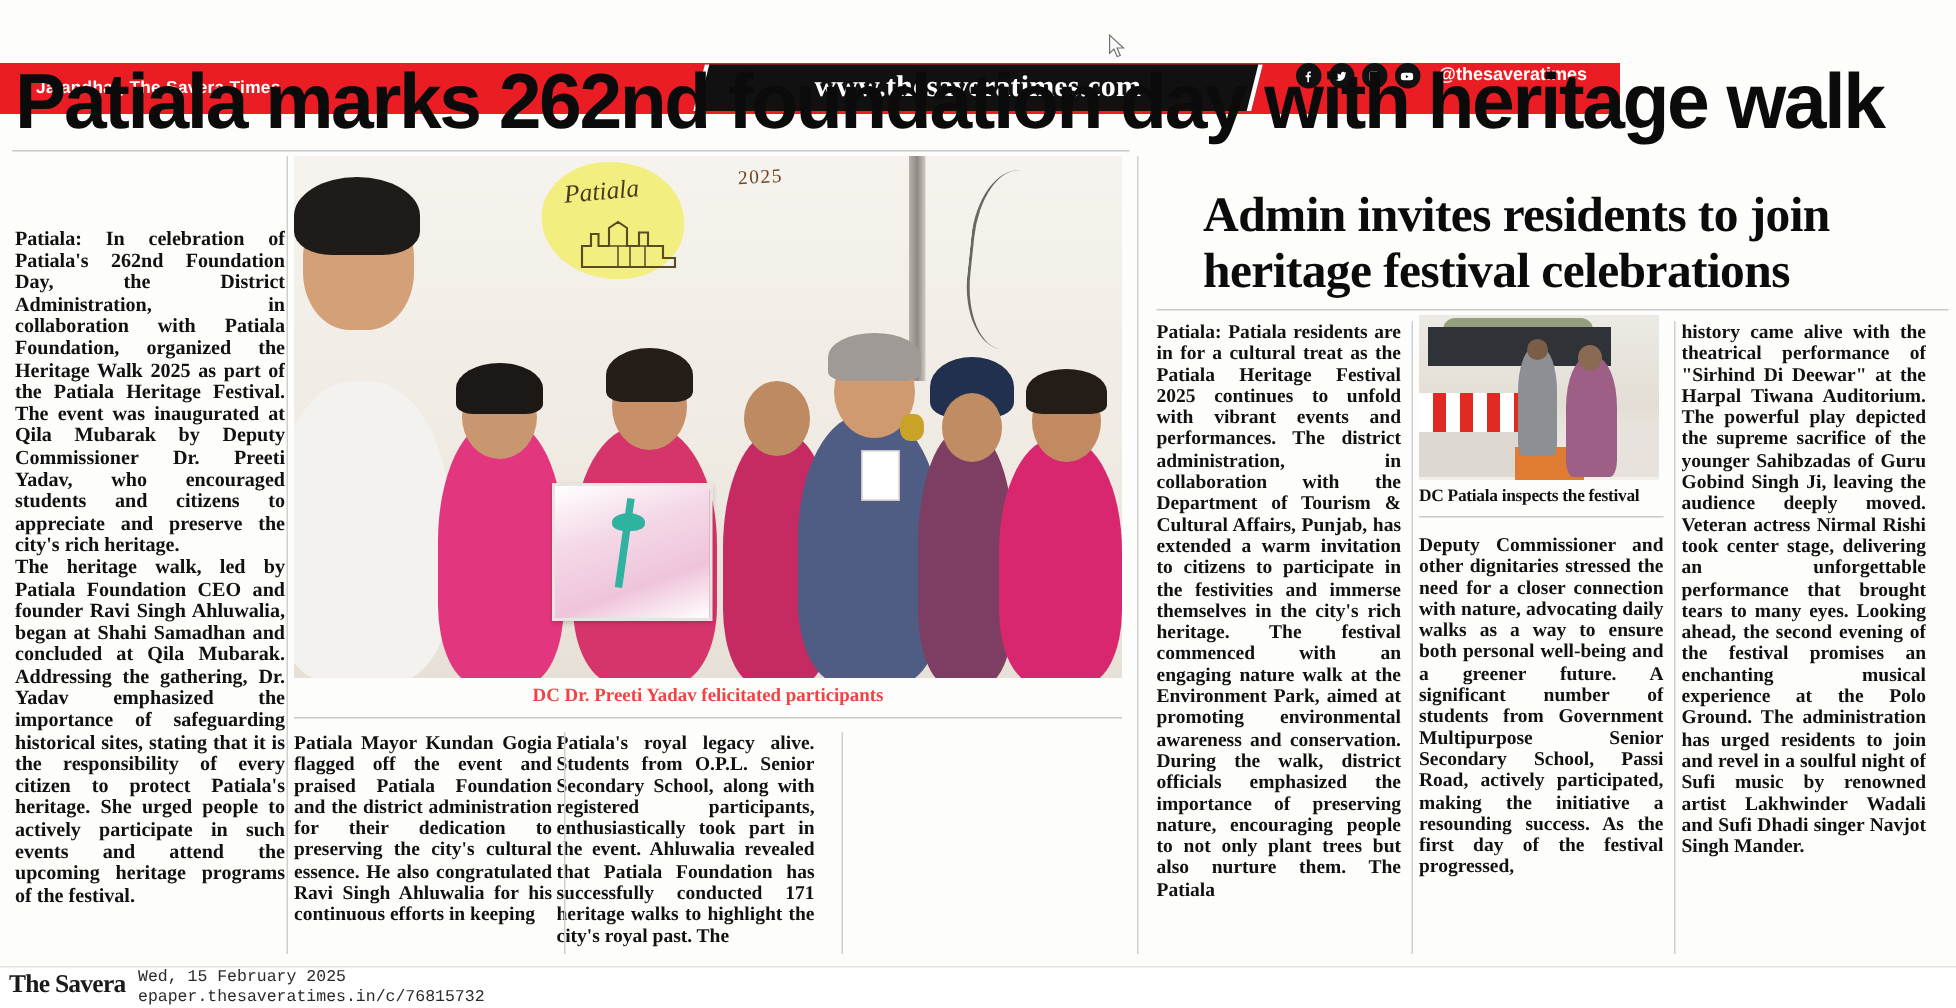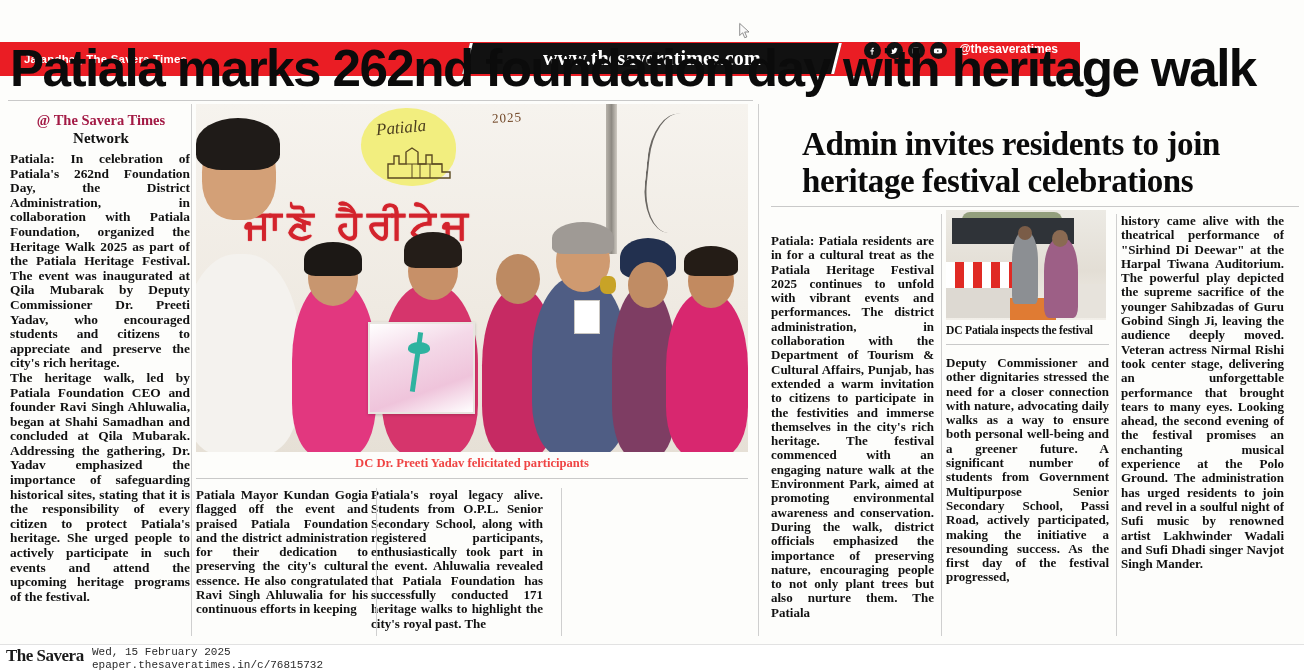--- a/index.html
+++ b/index.html
@@ -182,21 +182,21 @@
     position: absolute;
     width: 163px;
     font-family: "Liberation Serif", serif;
     font-size: 13px;
     line-height: 14.3px;
     text-align: justify;
     font-weight: bold;
     color: #111111;
     overflow: hidden;
   }
-  #colr1 { left: 771px; top: 214px; height: 422px; margin-top: 20px; }
+  #colr1 { left: 771px; top: 214px; height: 422px; }
   #colr2 { left: 946px; top: 356px; height: 280px; }
   #colr3 { left: 1121px; top: 214px; height: 422px; }
 
   .photo-inset {
     position: absolute; left: 946px; top: 210px;
     width: 160px; height: 110px;
     overflow: hidden;
     background: #ded9d2;
   }
   .inset-caption {
@@ -334,44 +334,39 @@
     </div>
   </div>
 
   <svg class="cursor-glyph" viewBox="0 0 24 28">
     <path d="M6 2 L6 19 L10 15 L13 22 L16 21 L13 14 L19 14 Z" fill="#fafafa" stroke="#666" stroke-width="1.1"></path>
   </svg>
 
   <div class="headline">Patiala marks 262nd foundation day with heritage walk</div>
   <div class="rule-top"></div>
 
-  <div class="byline">
-    <div class="byline-at">@ The Savera Times</div>
-    <div class="byline-net">Network</div>
-  </div>
 
   <div class="col1">
     <p><b>Patiala:</b> In celebration of Patiala's 262nd Foundation Day, the District Administration, in collaboration with Patiala Foundation, organized the Heritage Walk 2025 as part of the Patiala Heritage Festival. The event was inaugurated at Qila Mubarak by Deputy Commissioner Dr. Preeti Yadav, who encouraged students and citizens to appreciate and preserve the city's rich heritage.</p>
     <p>The heritage walk, led by Patiala Foundation CEO and founder Ravi Singh Ahluwalia, began at Shahi Samadhan and concluded at Qila Mubarak. Addressing the gathering, Dr. Yadav emphasized the importance of safeguarding historical sites, stating that it is the responsibility of every citizen to protect Patiala's heritage. She urged people to actively participate in such events and attend the upcoming heritage programs of the festival.</p>
   </div>
 
   <div class="photo-main">
     <div class="sky"></div>
 
     <div class="banner-circle"></div>
     <div class="banner-script">Patiala</div>
     <svg class="fort" viewBox="0 0 66 38">
       <path d="M2 36 L2 22 L8 22 L8 14 L13 14 L13 22 L20 22 L20 10 L26 6 L32 10 L32 22 L40 22 L40 13 L46 13 L46 22 L56 22 L56 30 L64 30 L64 36 Z" fill="none" stroke="#5b4a22" stroke-width="1.4"></path>
       <path d="M20 22 L56 22 M26 22 L26 36 M34 22 L34 36 M44 22 L44 36" stroke="#5b4a22" stroke-width="1"></path>
     </svg>
     <div class="year2025">2025</div>
     <div class="pole"></div>
     <div class="wire"></div>
 
-    <div class="punjabi-band">ਜਾਣੋ ਹੈਰੀਟੇਜ</div>
 
     <div class="person" style="left:-14px; top:150px; width:118px; height:200px; background:#f4f2ee;"></div>
     <div class="head" style="left:6px; top:24px; width:74px; height:92px; background:#d3a077; border-radius:48% 48% 42% 42%;"></div>
     <div class="head" style="left:0px; top:14px; width:84px; height:52px; background:#1f1b18; border-radius:50% 50% 30% 30%;"></div>
 
     <div class="person" style="left:96px; top:176px; width:84px; height:176px; background:#e2377f;"></div>
     <div class="head" style="left:112px; top:146px; width:50px; height:56px; background:#c8966f;"></div>
     <div class="head" style="left:108px; top:138px; width:58px; height:34px; background:#1c1815; border-radius:50% 50% 20% 20%;"></div>
 
     <div class="person" style="left:186px; top:180px; width:96px; height:172px; background:#d6356c;"></div>

